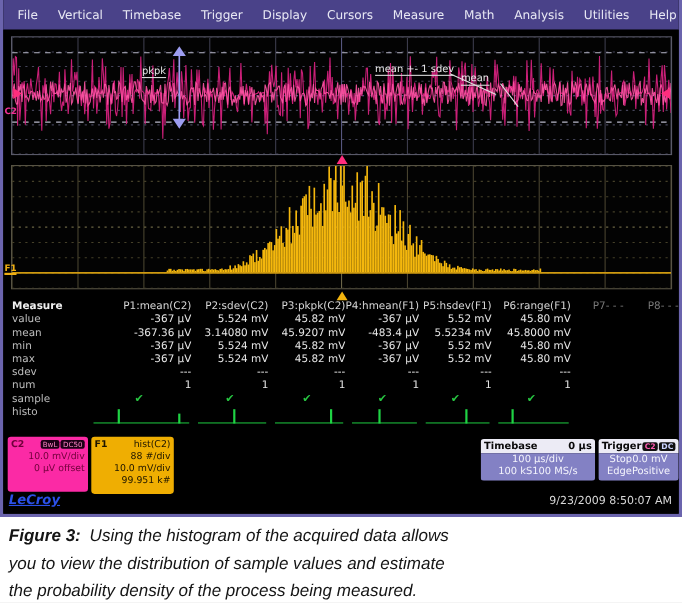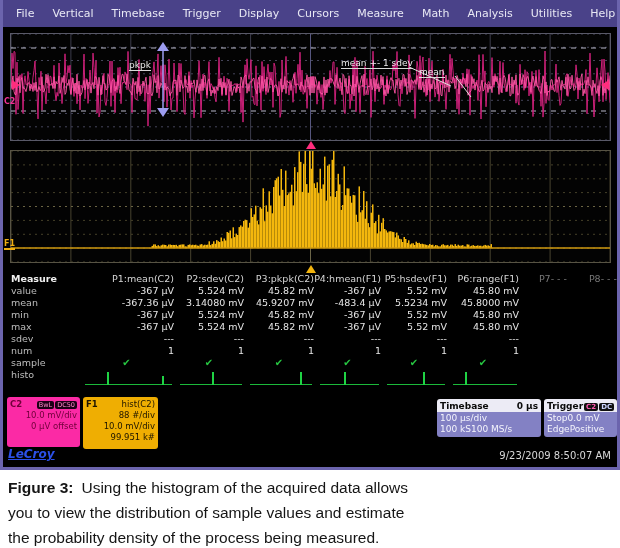--- a/index.html
+++ b/index.html
@@ -57,31 +57,31 @@
            line-height:8px; padding:0 2px; margin-left:1px; }
   .badge-pink { color:#ff83c6; }
 
   
   .infobox { position:absolute; top:372px; border-radius:3px; overflow:hidden; font-size:9px; cursor:pointer; }
   .tb-box  { left:434px; width:104px; }
   .trg-box { left:541px; width:73px; }
   .infobox .hd { display:flex; justify-content:space-between; align-items:center;
                  background:#ecebf5; color:#0a0a0a; font-weight:bold; padding:0 3px; height:13px; }
   .infobox .bd { background:#8381c4; color:#f4f4fc; padding:1px 3px 2px; }
-  .infobox .bd .ln { display:flex; justify-content:flex-start; height:11px; line-height:11px; }
+  .infobox .bd .ln { display:flex; justify-content:center; height:11px; line-height:11px; }
   .badge-dark { background:#101010; border-radius:2px; font-size:7px; padding:0 2px; margin-left:1px; font-weight:bold; }
   .src-c2 { color:#ff5ab0; } .cpl-dc { color:#ccd4ff; }
 
   .logo { position:absolute; left:5px; top:420px; color:#2b50e8; font-size:12px;
           font-weight:bold; font-style:italic; text-decoration:underline; }
   .timestamp { position:absolute; right:6px; top:423px; color:#d9d9d9; font-size:10px; }
 
   
   .caption { position:absolute; top:470px; left:0; width:620px; height:78px; background:#fff;
-             font-family:"Liberation Sans",sans-serif; color:#151515;
+             font-family:"Liberation Sans",sans-serif; font-style:italic; color:#151515;
              font-size:15.5px; line-height:25px; padding:5px 8px 0; }
   .cap-prefix { font-weight:bold; margin-right:8px; }
 </style>
 </head>
 <body>
 
 <div class="stage">
   <div class="scope">
     <div class="menubar">
         <span class="menu-item">File</span>

